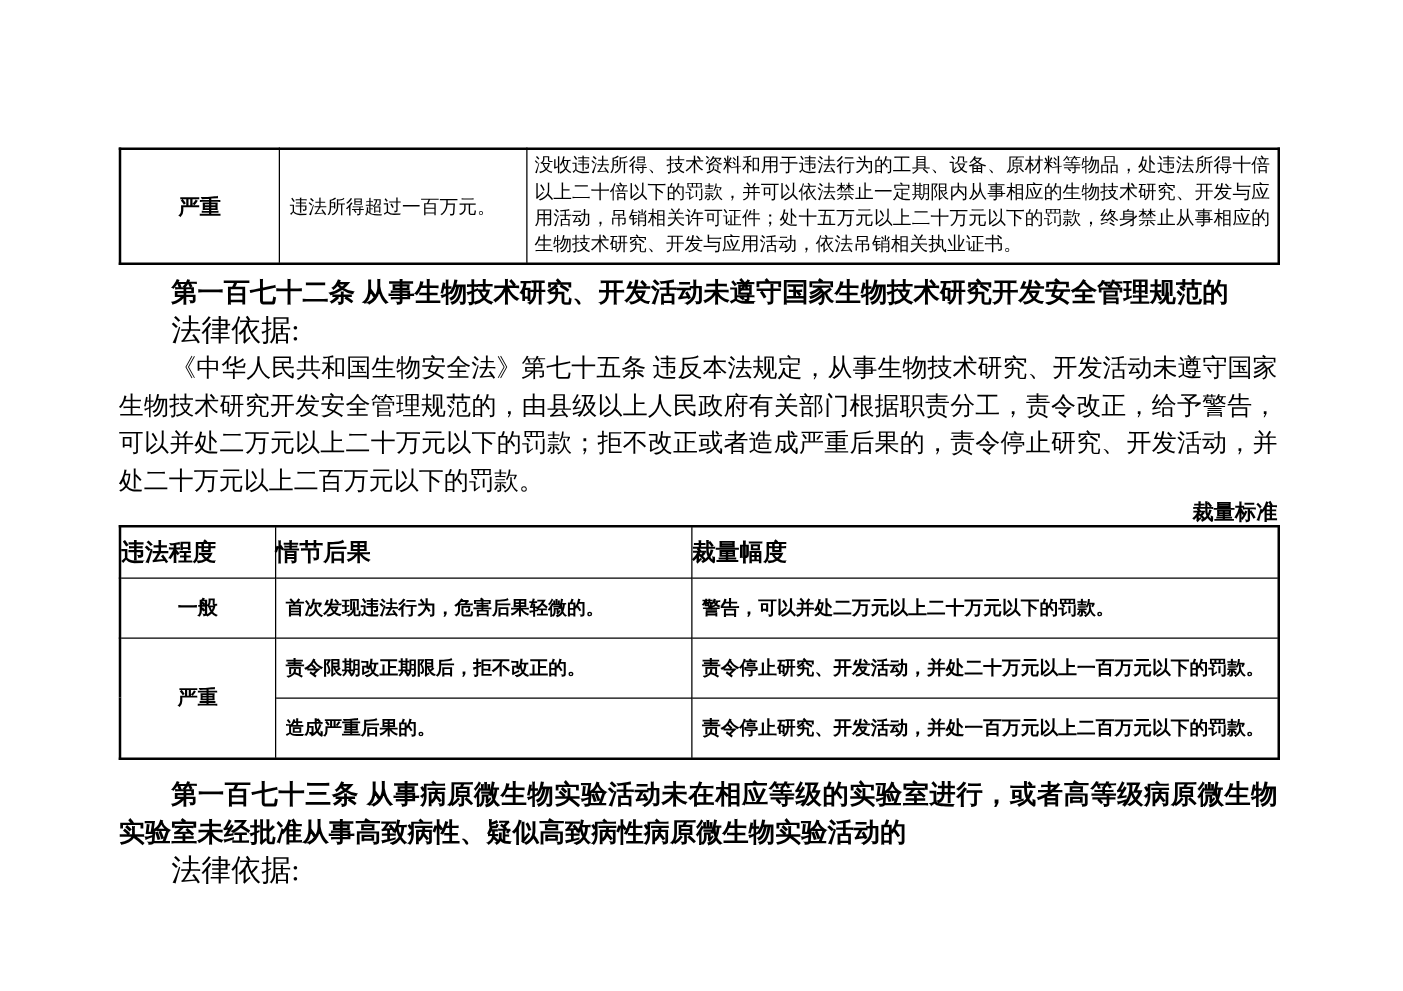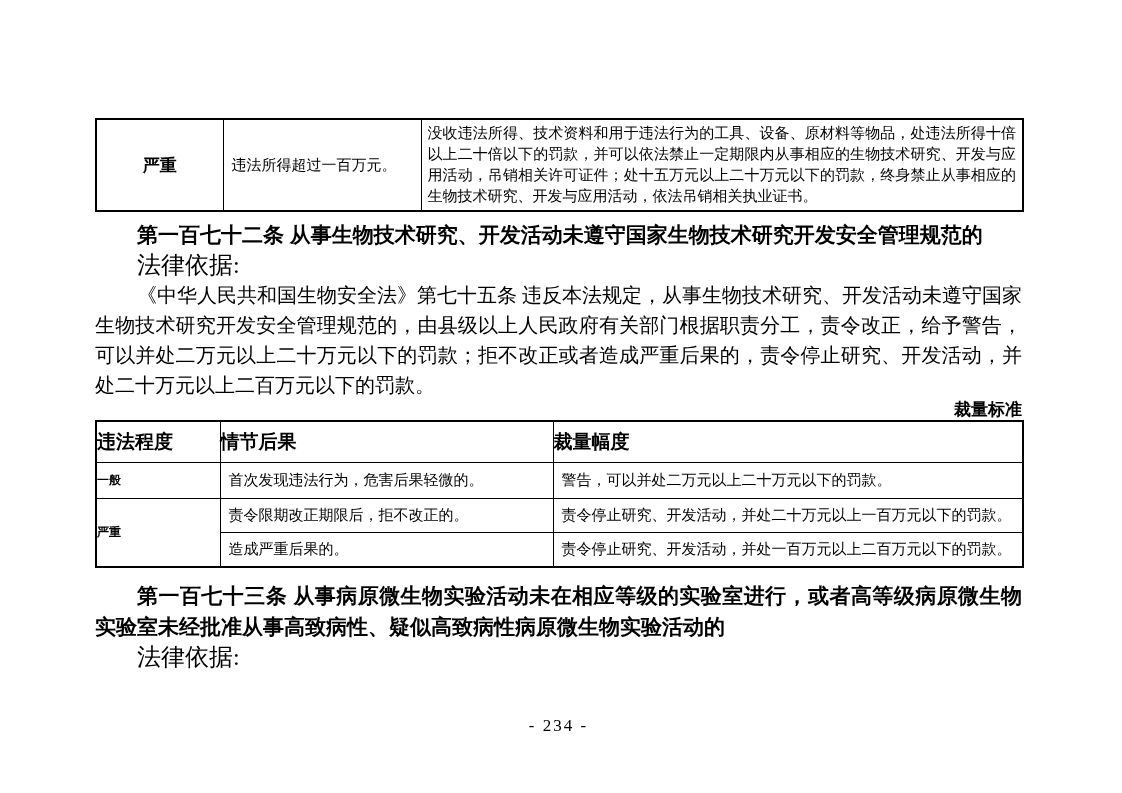--- a/index.html
+++ b/index.html
@@ -59,25 +59,25 @@
   }
 
   
   .t2 th {
     font-family: "Liberation Sans", "DejaVu Sans", sans-serif;
     font-weight: bold; font-size: 19px;
     height: 41px; text-align: left; vertical-align: middle;
   }
   .t2 td { font-size: 15px; vertical-align: middle; }
   .t2 .degree {
-    text-align: left;
+    text-align: center;
     font-family: Liberation Mono, monospace;
-    font-weight: bold; font-size: 12px;
+    font-weight: bold; font-size: 16px;
   }
-  .t2 .circumstance, .t2 .range { padding: 2px 8px; text-align: left; }
+  .t2 .circumstance, .t2 .range { padding: 14px 8px; text-align: left; font-weight: bold; }
   .t2 .r1 td { height: 36px; }
   .t2 .r2 td { height: 34px; }
   .t2 .r3 td { height: 35px; }
 
   .page-number {
     position: absolute; top: 716px; left: 0;
     width: 927px; text-align: center;
     font-size: 17px; letter-spacing: 2px;
   }
 </style>
@@ -134,14 +134,13 @@
       <tr class="r3">
         <td class="circumstance">造成严重后果的。</td>
         <td class="range">责令停止研究、开发活动，并处一百万元以上二百万元以下的罚款。</td>
       </tr>
     </tbody>
   </table>
 
   <div class="article-heading two-line">第一百七十三条 从事病原微生物实验活动未在相应等级的实验室进行，或者高等级病原微生物实验室未经批准从事高致病性、疑似高致病性病原微生物实验活动的</div>
   <div class="legal-label">法律依据:</div>
 
-  <div class="page-number">- 234 -</div>
 </div>
 
 </body></html>

